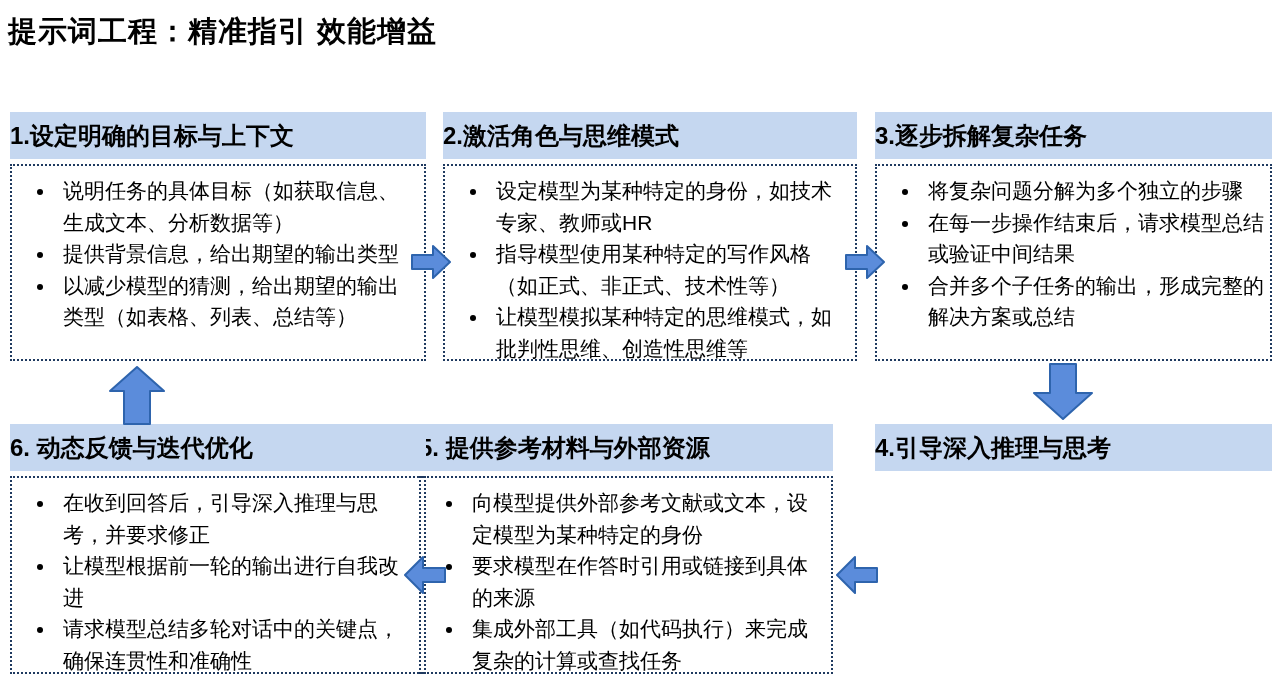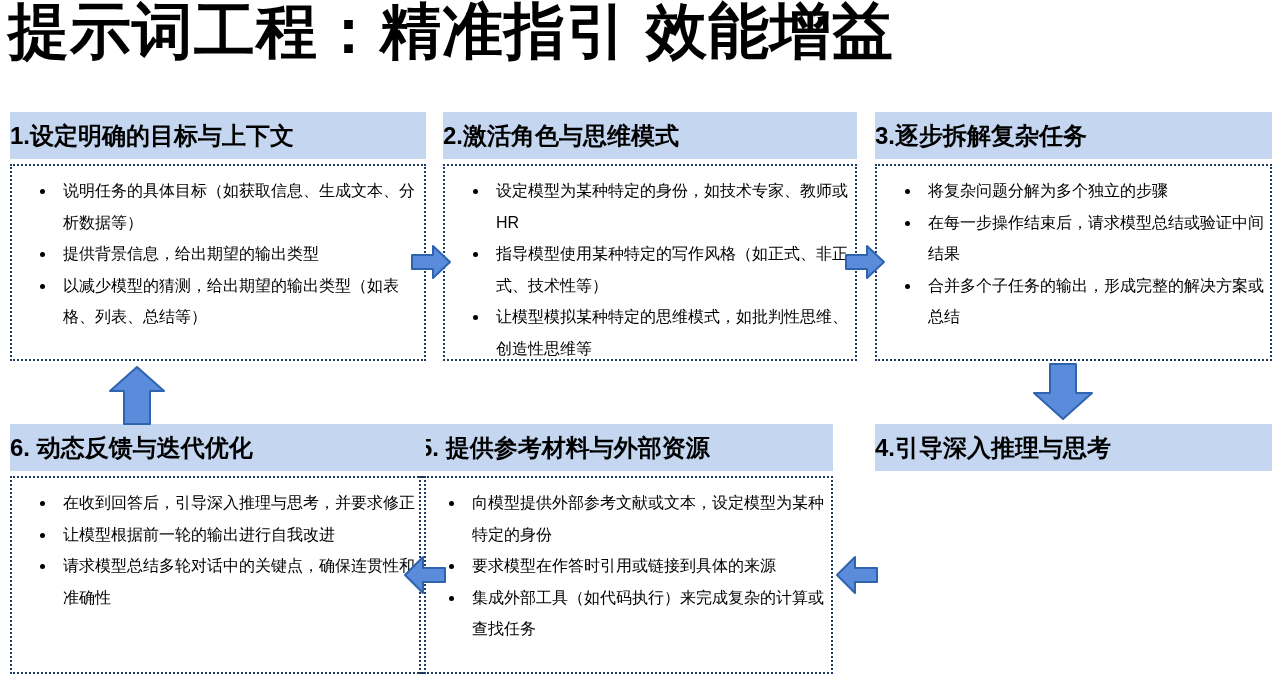--- a/index.html
+++ b/index.html
@@ -14,21 +14,21 @@
   body{
     width:1280px;height:687px;
     background:var(--page-bg);
     font-family:"Liberation Sans",sans-serif;
     color:var(--text-color);
     overflow:hidden;
   }
   .canvas{position:relative;width:1280px;height:687px;}
   .page-title{
     position:absolute;left:8px;top:0px;
-    font-size:61px;font-weight:800;line-height:62px;
+    font-size:29px;font-weight:800;line-height:62px;
     letter-spacing:1px;white-space:nowrap;
   }
   .step-box{
     position:absolute;
     display:flex;flex-direction:column;
   }
   .step-header{
     background:var(--header-bg);
     height:47px;flex:0 0 47px;
     display:flex;align-items:center;
@@ -38,21 +38,21 @@
     margin-top:5px;
     flex:1 1 auto;
     border:2px dotted var(--border-color);
     overflow:hidden;
   }
   .bullet-list{
     margin:9px 0 0 0;
     padding:0 6px 0 44px;
   }
   .bullet-item{
-    font-size:16px;
+    font-size:21px;
     line-height:31.5px;
     padding-left:7px;
     margin:0;
   }
   
   .pos-1{left:10px; top:112px; width:416px; height:249px;}
   .pos-2{left:443px;top:112px; width:414px; height:249px;}
   .pos-3{left:875px;top:112px; width:397px; height:249px;justify-content:flex-end;}
   .pos-6{left:10px; top:424px; width:416px; height:250px;}
   .pos-5{left:419px;top:424px; width:414px; height:250px;}

